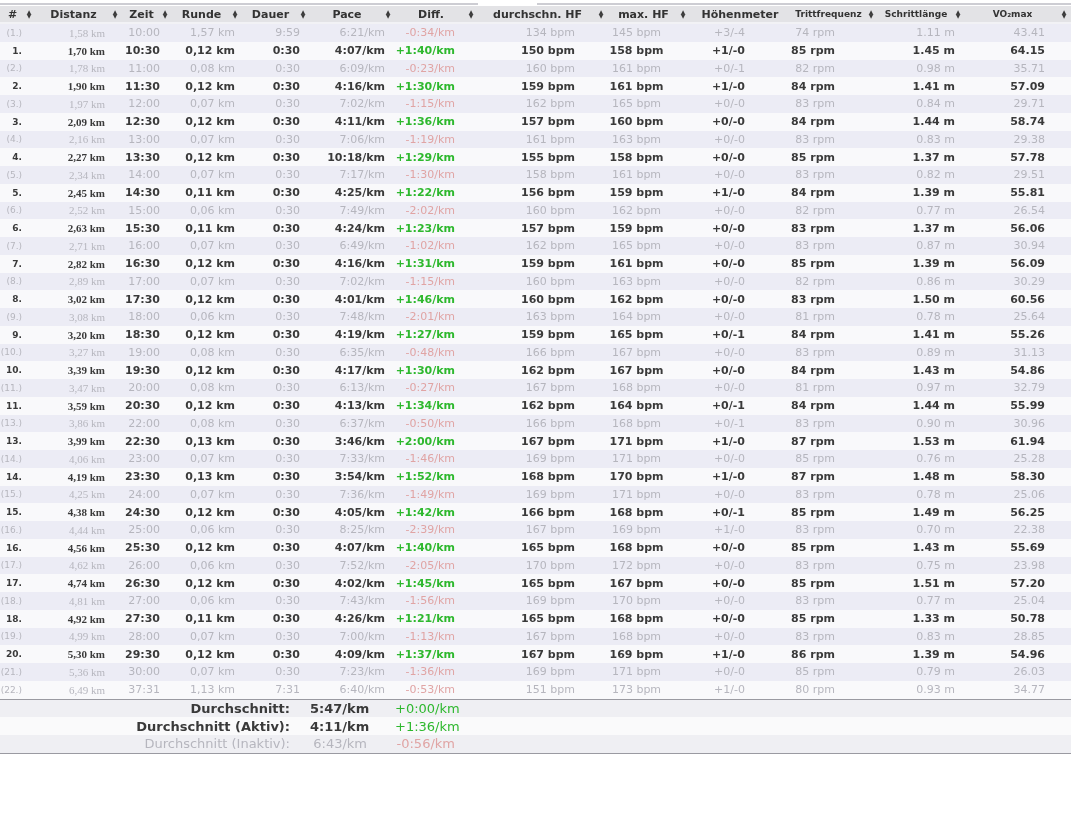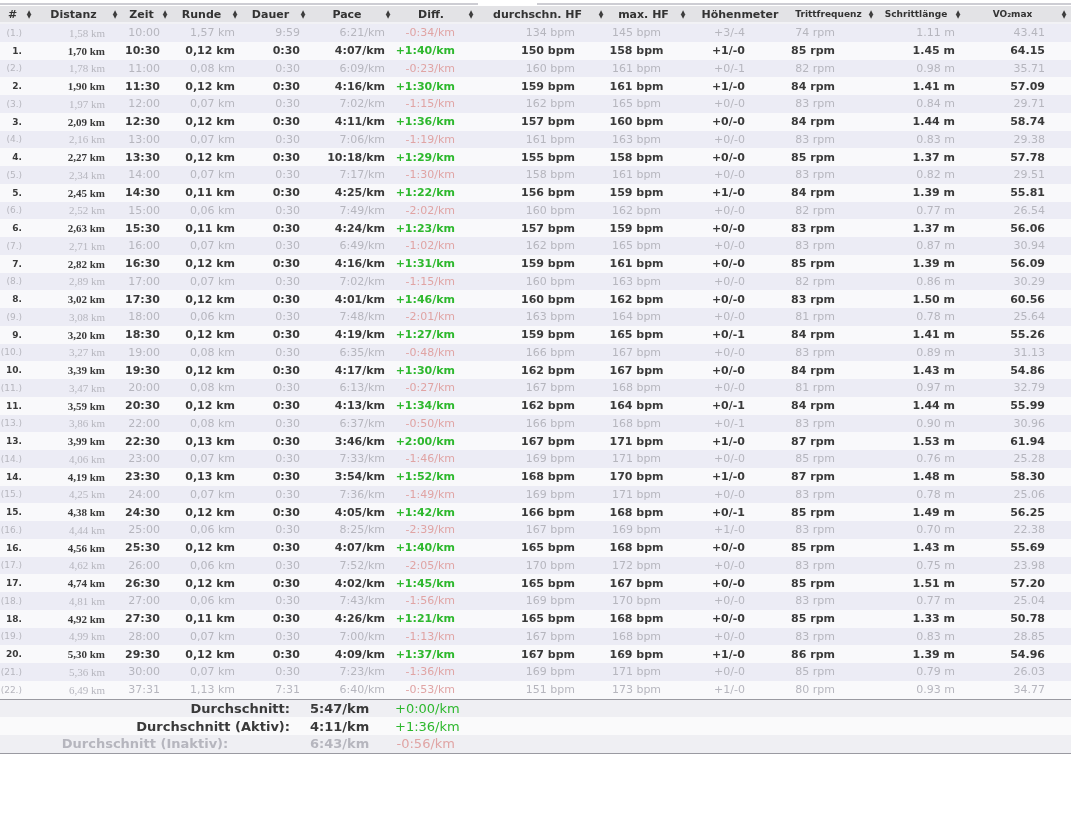--- a/index.html
+++ b/index.html
@@ -50,21 +50,21 @@
   td.diff.neg{color:var(--neg,#e0a4a4) !important;}
 
   
   tfoot{border-top:1px solid #9a9aa1;border-bottom:1px solid #9a9aa1;}
   tfoot td{height:17.7px;padding:0;font-size:13px;white-space:nowrap;text-align:right;}
   tfoot tr:nth-child(odd){background:#efeff3;}
   tfoot tr:nth-child(even){background:#fafafb;}
   tfoot .flabel{padding-right:20px;font-weight:bold;color:#3a3a3a;}
   tfoot .fpace{padding-right:28px;font-weight:bold;color:#3a3a3a;}
   tfoot .fdiff{padding-right:23px;font-weight:normal;}
-  tfoot tr.inactive .flabel,tfoot tr.inactive .fpace{color:var(--inactive-text,#b6b6be);font-weight:bold;text-align:center;}
+  tfoot tr.inactive .flabel,tfoot tr.inactive .fpace{color:var(--inactive-text,#b6b6be);font-weight:normal;}
   tfoot tr.inactive .fdiff{font-weight:normal;}
 </style>
 </head>
 <body>
 
 <div class="top-strip">
   <div class="top-line"></div>
   <div class="top-line-gap"></div>
 </div>
 

